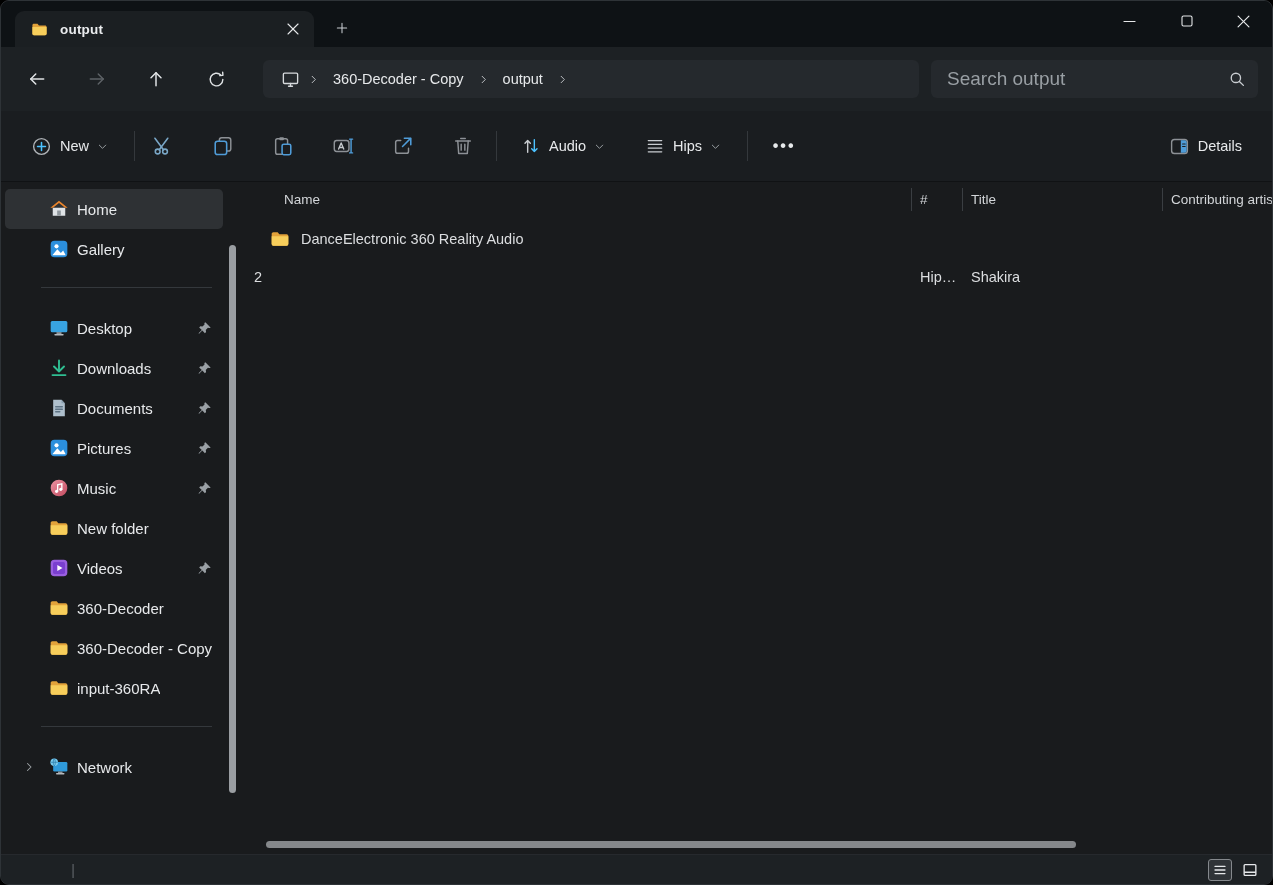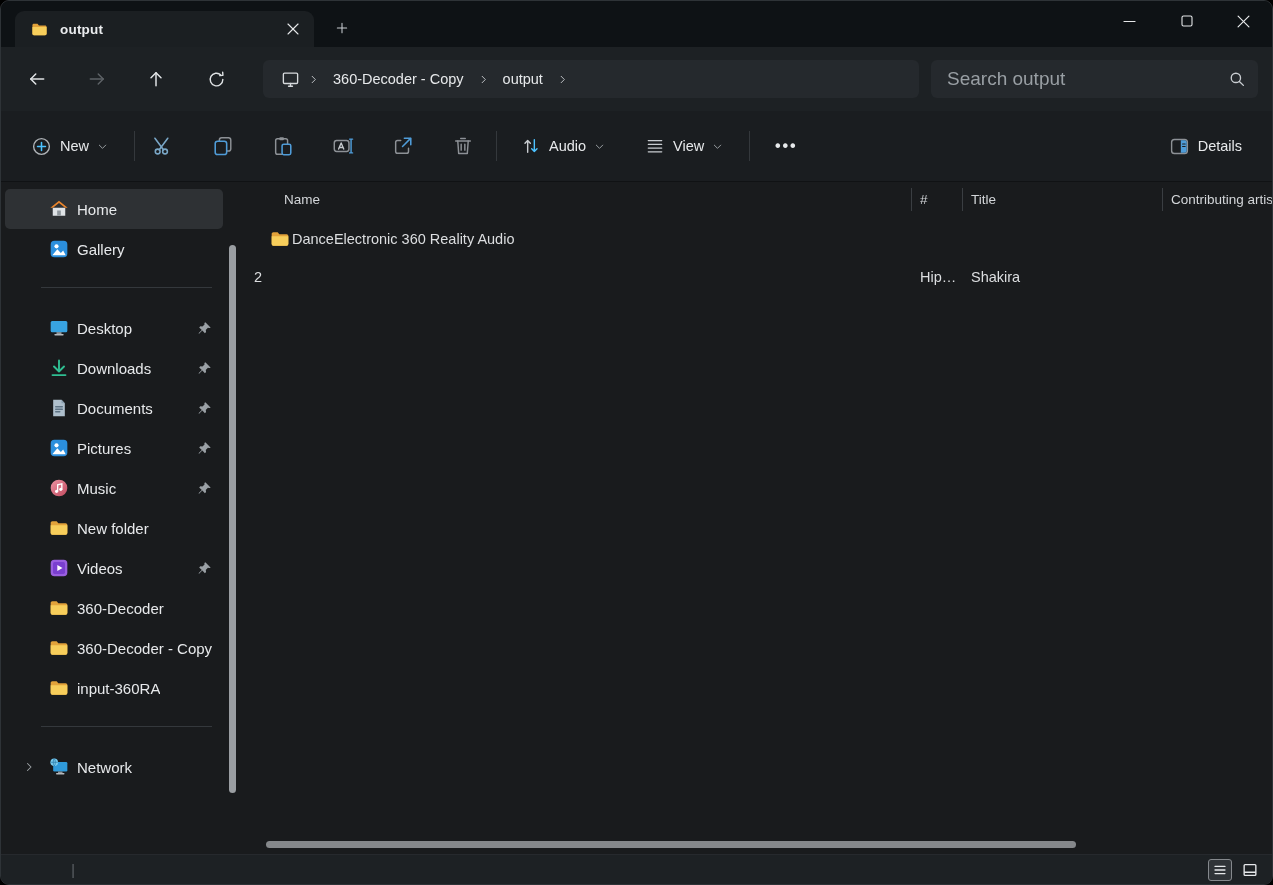--- a/index.html
+++ b/index.html
@@ -49,21 +49,21 @@
   .main { position:relative; flex:1; overflow:hidden; }
   .grid-row { display:grid; grid-template-columns:666px 51px 200px 220px; }
   .hdr { height:33px; align-items:center; }
   .hcell { position:relative; color:#d3d6d9; font-size:13.5px; padding-left:8px; height:100%; display:flex; align-items:center; white-space:nowrap; overflow:hidden; }
   .hcell.first { padding-left:38px; }
   .hcell::after { content:""; position:absolute; right:0; top:5px; bottom:5px; width:1px; background:#3a3e42; }
   .hcell.last::after { display:none; }
   .rows { margin-top:4px; }
   .file-row { height:38px; align-items:center; border-radius:4px; }
   .fcell { color:#dcdee0; font-size:14.5px; padding-left:8px; white-space:nowrap; overflow:hidden; display:flex; align-items:center; }
-  .fcell.name { padding-left:24px; gap:2px; }
+  .fcell.name { padding-left:24px; gap:11px; }
   .fcell.title { text-overflow:ellipsis; display:block; line-height:38px; }
   .hscroll { position:absolute; left:20px; bottom:6px; width:810px; height:7px; background:#85888b; border-radius:4px; }
 
   
   .statusbar { position:absolute; bottom:0; left:0; right:0; height:30px; background:#1d2124; border-top:1px solid #26292d; display:flex; align-items:center; padding:0 10px 0 24px; }
   .status-text { color:#d4d7d9; font-size:10px;margin-top:44px; }
   .status-sep { color:#5f6468; margin-left:14px; font-size:14px; }
   .status-views { margin-left:auto; display:flex; gap:6px; }
   .sview-btn { width:24px; height:22px; display:flex; align-items:center; justify-content:center; border-radius:3px; border:1px solid transparent; }
   .sview-btn.sel { background:#303438; border:1px solid #85898d; }
@@ -288,21 +288,21 @@
             <path d="M5 9l7 7 7-7"></path>
           </svg>
         </span>
     </div>
     <div class="cmd-btn" style="margin-left:20px">
       <span class="icon">
           <svg viewBox="0 0 24 24" fill="none" stroke="#c9cdd1" stroke-width="1.7" stroke-linecap="round" width="20" height="20">
             <path d="M4 5.5h16M4 10h16M4 14.5h16M4 19h16"></path>
           </svg>
         </span>
-      <span>View</span>
+      <span>Hips</span>
       <span class="chev-sm icon">
           <svg viewBox="0 0 24 24" fill="none" stroke="currentColor" stroke-width="2.1" stroke-linecap="round" stroke-linejoin="round" width="11" height="11">
             <path d="M5 9l7 7 7-7"></path>
           </svg>
         </span>
     </div>
     <div class="cmd-div" style="margin-left:16px"></div>
     <div class="cmd-icon-btn" style="margin-left:14px">
       <span class="dots">•••</span>
     </div>

